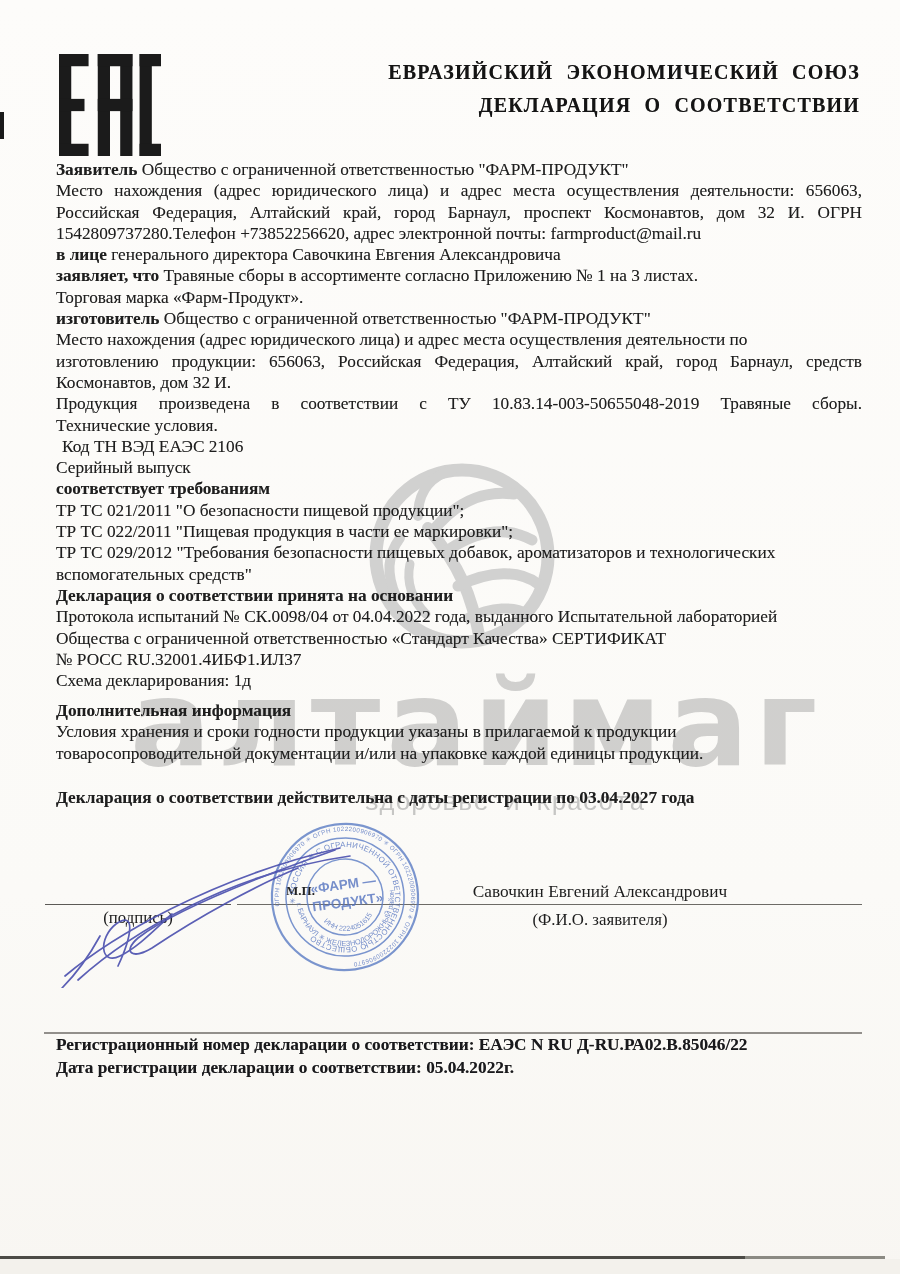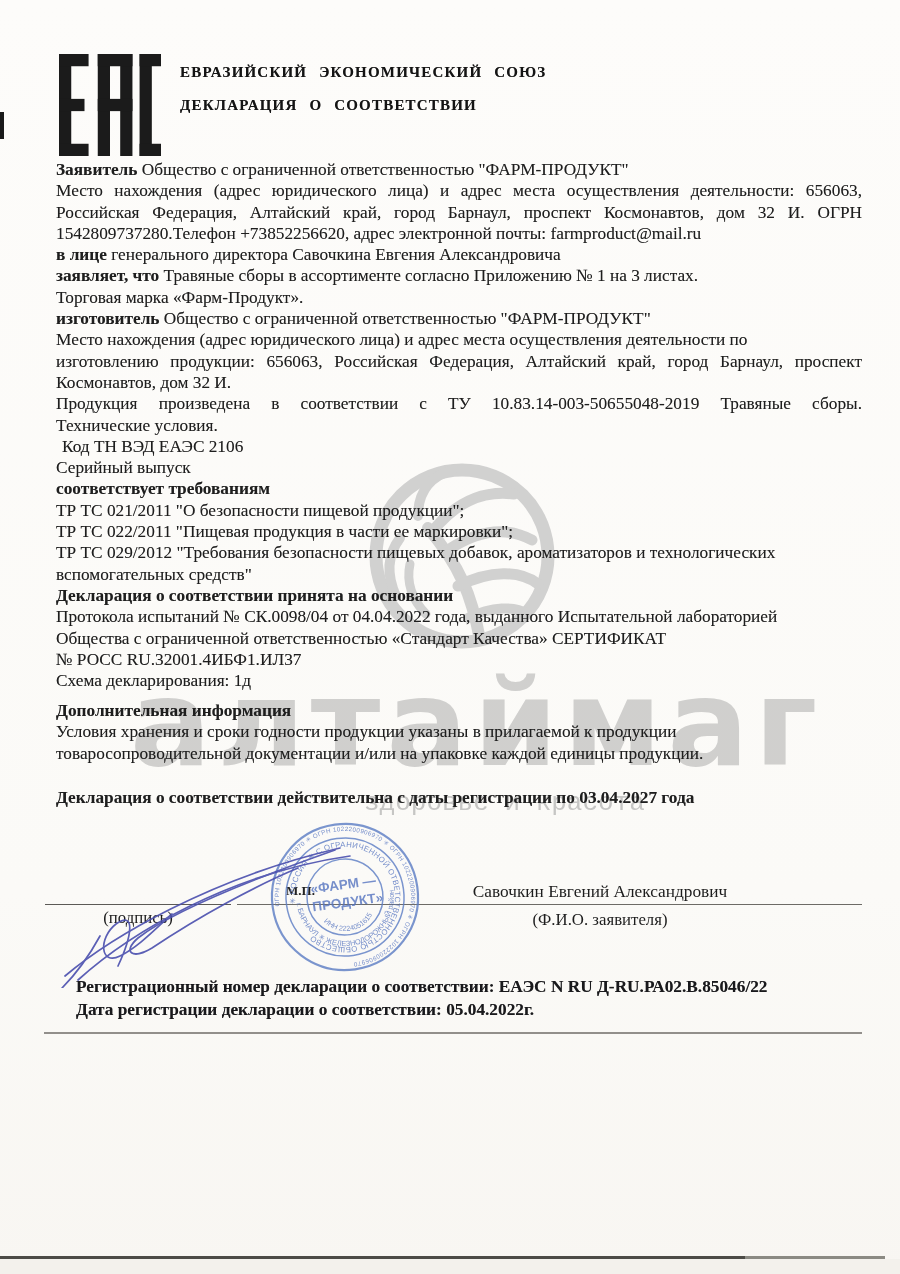--- a/index.html
+++ b/index.html
@@ -1,23 +1,23 @@
 <!DOCTYPE html>
 <html><head>
 <meta charset="utf-8">
 <style>
   html,body{margin:0;padding:0;background:#e8e8e8;}
   .page{position:relative;width:900px;height:1274px;margin:0 auto;overflow:hidden;
         background:linear-gradient(180deg,#fdfcfa 0%,#fbfaf7 70%,#f8f6f2 100%);
         font-family:"Liberation Serif", serif;color:#1d1d1d;}
   
   .eac{position:absolute;left:58px;top:54px;width:104px;height:102px;}
-  .title{position:absolute;left:140px;top:56px;width:720px;text-align:left;
-         font-weight:bold;font-size:15px;line-height:33px;letter-spacing:1.2px;
-         word-spacing:7px;color:#141414;text-shadow:0 0 .5px rgba(0,0,0,.45);margin-left:40px;}
+  .title{position:absolute;left:140px;top:56px;width:720px;text-align:right;
+         font-weight:bold;font-size:20px;line-height:33px;letter-spacing:1.2px;
+         word-spacing:7px;color:#141414;text-shadow:0 0 .5px rgba(0,0,0,.45);}
   
   .textblock{position:absolute;left:56px;width:806px;font-size:17.3px;line-height:21.3px;
              color:#1e1e1e;text-shadow:0 0 .4px rgba(20,20,20,.35);}
   #sec-main{top:159px;}
   #sec-additional{top:700px;}
   #sec-validity{top:787px;}
   .line{min-height:21.3px;white-space:normal;}
   .line.j{text-align:justify;text-align-last:justify;}
   .line.ind{padding-left:6px;}
   .line .b,.bold{font-weight:bold;}
@@ -32,22 +32,22 @@
   .sigline{position:absolute;border-top:1.6px solid #5c5a56;height:0;}
   #line-sign{left:45px;top:904px;width:186px;}
   #line-fio{left:237px;top:904px;width:625px;border-top-color:#6d6b66;}
   #cap-sign{position:absolute;left:45px;top:908px;width:186px;text-align:center;font-size:16.8px;}
   #fio-name{position:absolute;left:290px;top:882px;width:620px;text-align:center;font-size:17.3px;}
   #fio-cap{position:absolute;left:290px;top:910px;width:620px;text-align:center;font-size:16.8px;}
   #mp{position:absolute;left:286px;top:883px;font-size:13px;font-weight:bold;color:#222;}
   #stamp{position:absolute;left:266px;top:818px;width:158px;height:158px;opacity:.8;}
   #signature{position:absolute;left:40px;top:818px;width:340px;height:170px;opacity:.9;}
   
-  #reg{position:absolute;left:56px;top:975px;width:806px;font-size:17.3px;line-height:23px;
-       font-weight:bold;color:#19191c;text-shadow:0 0 .4px rgba(0,0,0,.4);margin-left:20px;}
+  #reg{position:absolute;left:56px;top:1033px;width:806px;font-size:17.3px;line-height:23px;
+       font-weight:bold;color:#19191c;text-shadow:0 0 .4px rgba(0,0,0,.4);}
   .rule-thin{position:absolute;left:44px;top:1032px;width:818px;height:2px;background:#928f8b;}
   .rule-bottom{position:absolute;left:0;top:1256px;width:745px;height:3px;background:#4c4b46;}
   .rule-bottom2{position:absolute;left:745px;top:1256px;width:140px;height:3px;background:#8b8a83;}
   .bottom-strip{position:absolute;left:0;top:1259px;width:900px;height:15px;background:#f3f1ec;}
   .edge-sliver{position:absolute;left:0;top:112px;width:4px;height:27px;background:#1a1a1a;}
   .z-wm{z-index:1;} .z-doc{z-index:2;} .z-ink{z-index:3;}
   svg text{font-family:"Liberation Sans",sans-serif;}
 </style>
 </head>
 <body>
@@ -104,21 +104,21 @@
   <div class="textblock z-doc" id="sec-main">
       <div class="line"><span class="b">Заявитель</span><span> Общество с ограниченной ответственностью "ФАРМ-ПРОДУКТ"</span></div>
       <div class="line j"><span>Место нахождения (адрес юридического лица) и адрес места осуществления деятельности: 656063,</span></div>
       <div class="line j"><span>Российская Федерация, Алтайский край, город Барнаул, проспект Космонавтов, дом 32 И. ОГРН</span></div>
       <div class="line"><span>1542809737280.Телефон +73852256620, адрес электронной почты: farmproduct@mail.ru</span></div>
       <div class="line"><span class="b">в лице</span><span> генерального директора Савочкина Евгения Александровича</span></div>
       <div class="line"><span class="b">заявляет, что</span><span> Травяные сборы в ассортименте согласно Приложению № 1 на 3 листах.</span></div>
       <div class="line"><span>Торговая марка «Фарм-Продукт».</span></div>
       <div class="line"><span class="b">изготовитель</span><span> Общество с ограниченной ответственностью "ФАРМ-ПРОДУКТ"</span></div>
       <div class="line"><span>Место нахождения (адрес юридического лица) и адрес места осуществления деятельности по</span></div>
-      <div class="line j"><span>изготовлению продукции: 656063, Российская Федерация, Алтайский край, город Барнаул, проспект</span></div>
+      <div class="line j"><span>изготовлению продукции: 656063, Российская Федерация, Алтайский край, город Барнаул, средств</span></div>
       <div class="line"><span>Космонавтов, дом 32 И.</span></div>
       <div class="line j"><span>Продукция произведена в соответствии с ТУ 10.83.14-003-50655048-2019 Травяные сборы.</span></div>
       <div class="line"><span>Технические условия.</span></div>
       <div class="line ind"><span>Код ТН ВЭД ЕАЭС 2106</span></div>
       <div class="line"><span>Серийный выпуск</span></div>
       <div class="line"><span class="b">соответствует требованиям</span></div>
       <div class="line"><span>ТР ТС 021/2011 "О безопасности пищевой продукции";</span></div>
       <div class="line"><span>ТР ТС 022/2011 "Пищевая продукция в части ее маркировки";</span></div>
       <div class="line"><span>ТР ТС 029/2012 "Требования безопасности пищевых добавок, ароматизаторов и технологических</span></div>
       <div class="line"><span>вспомогательных средств"</span></div>

